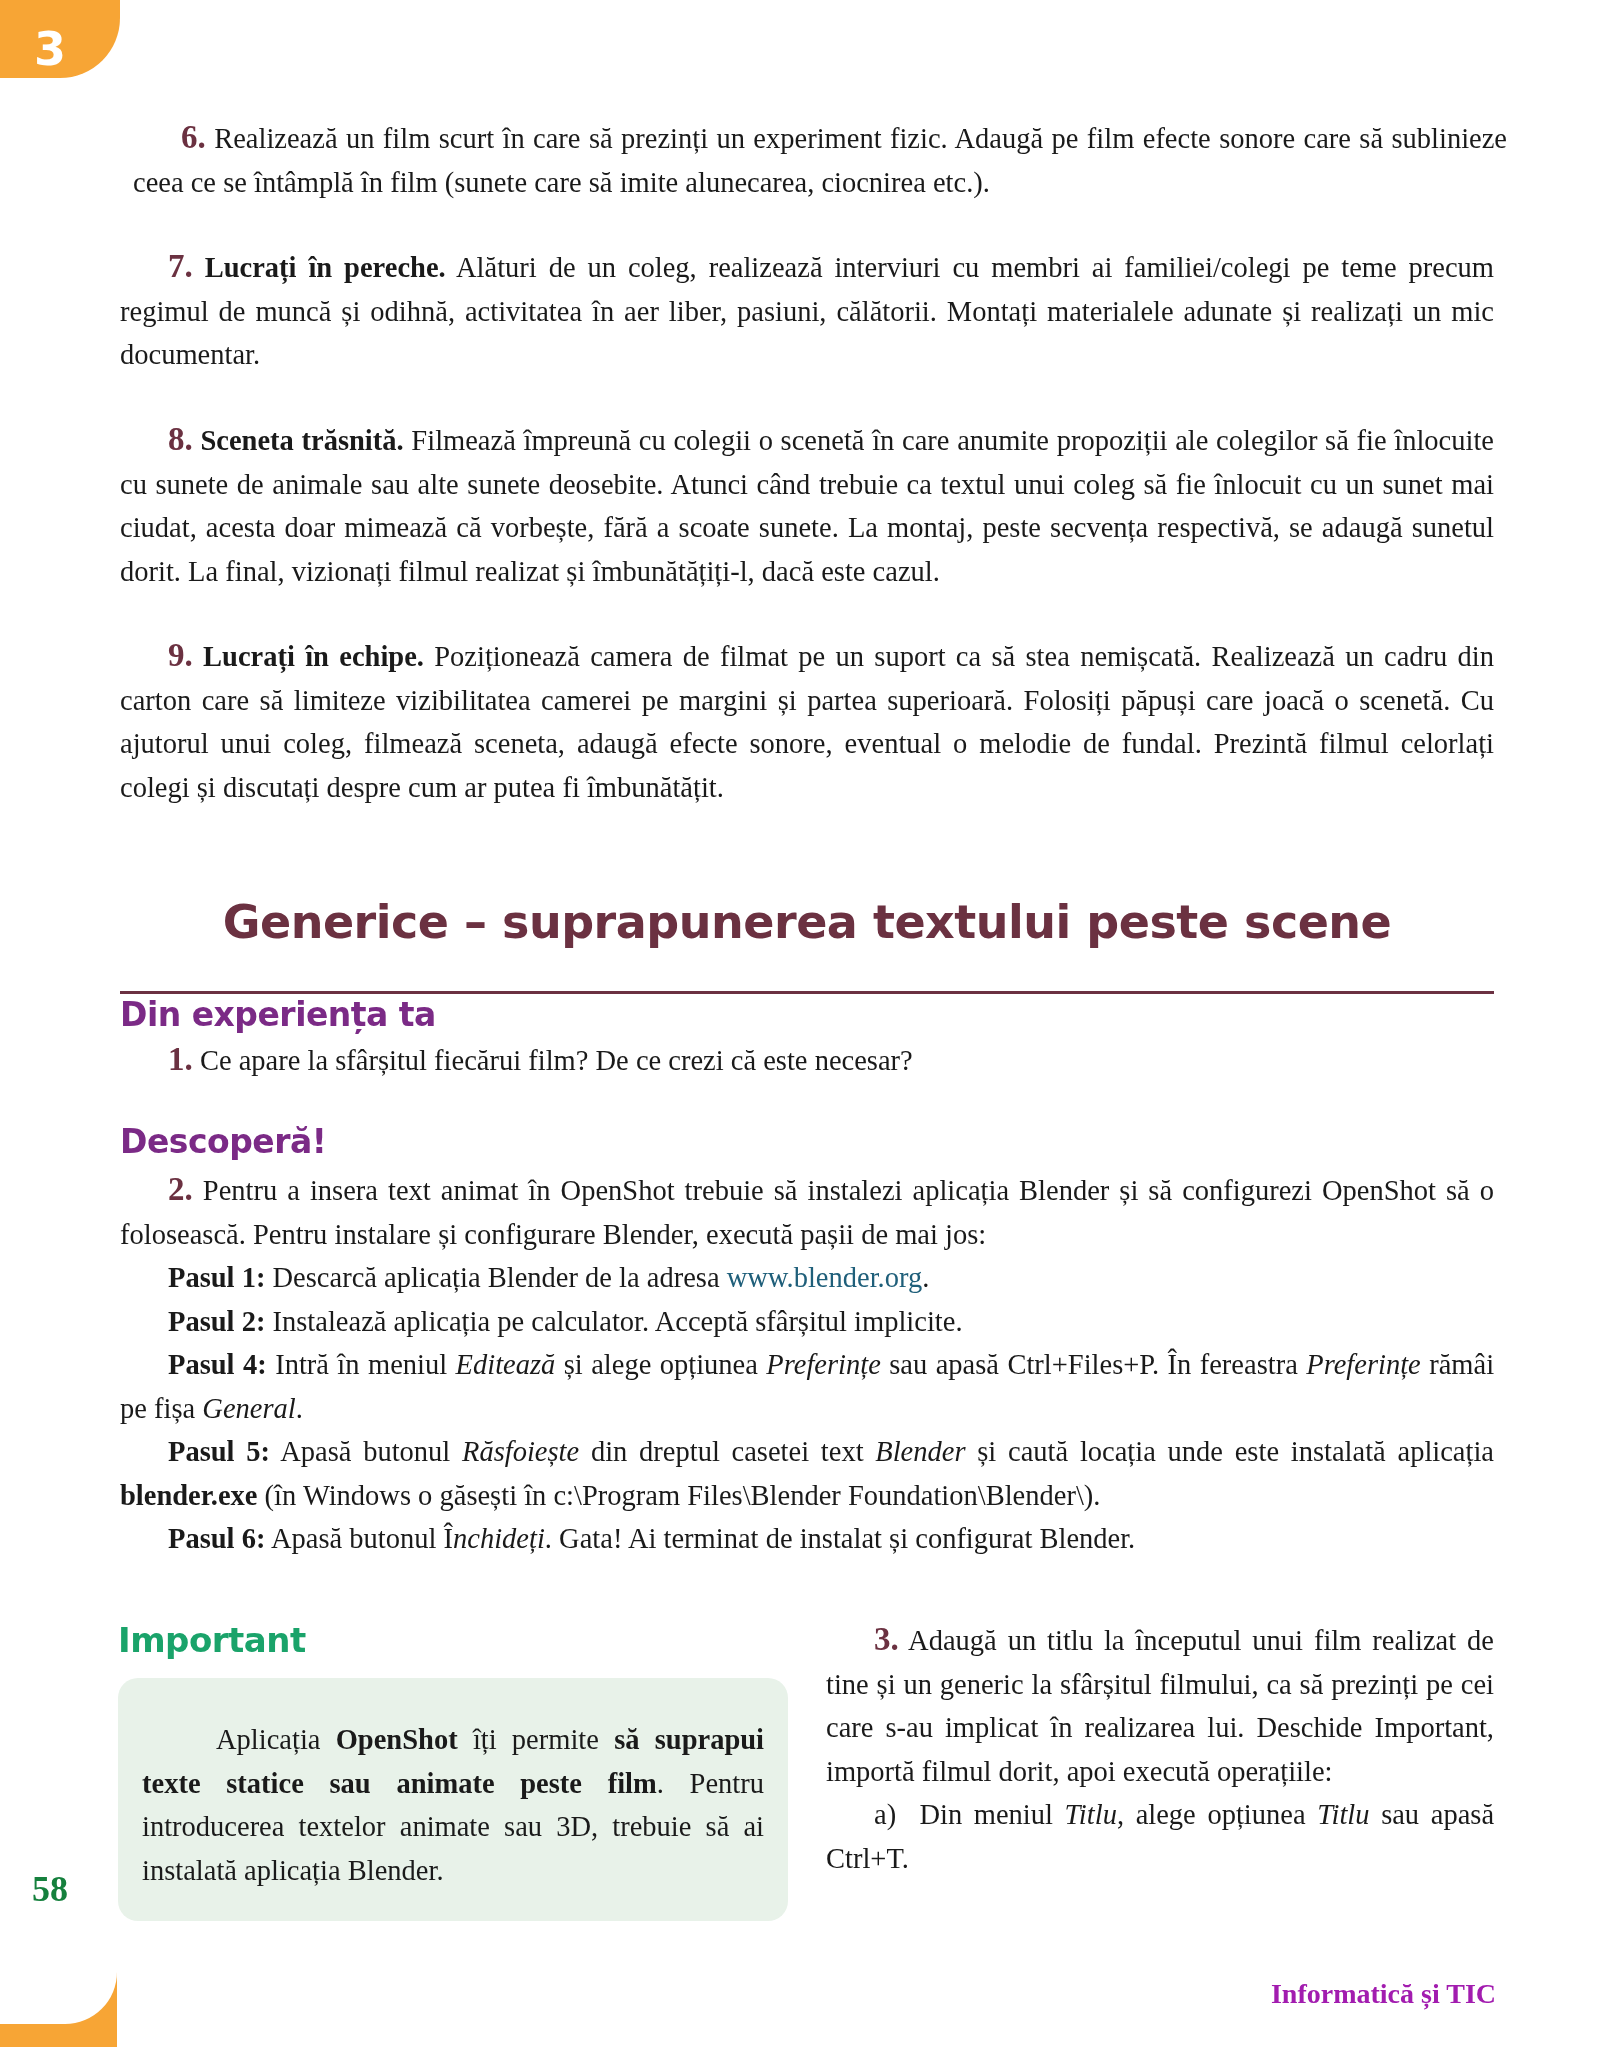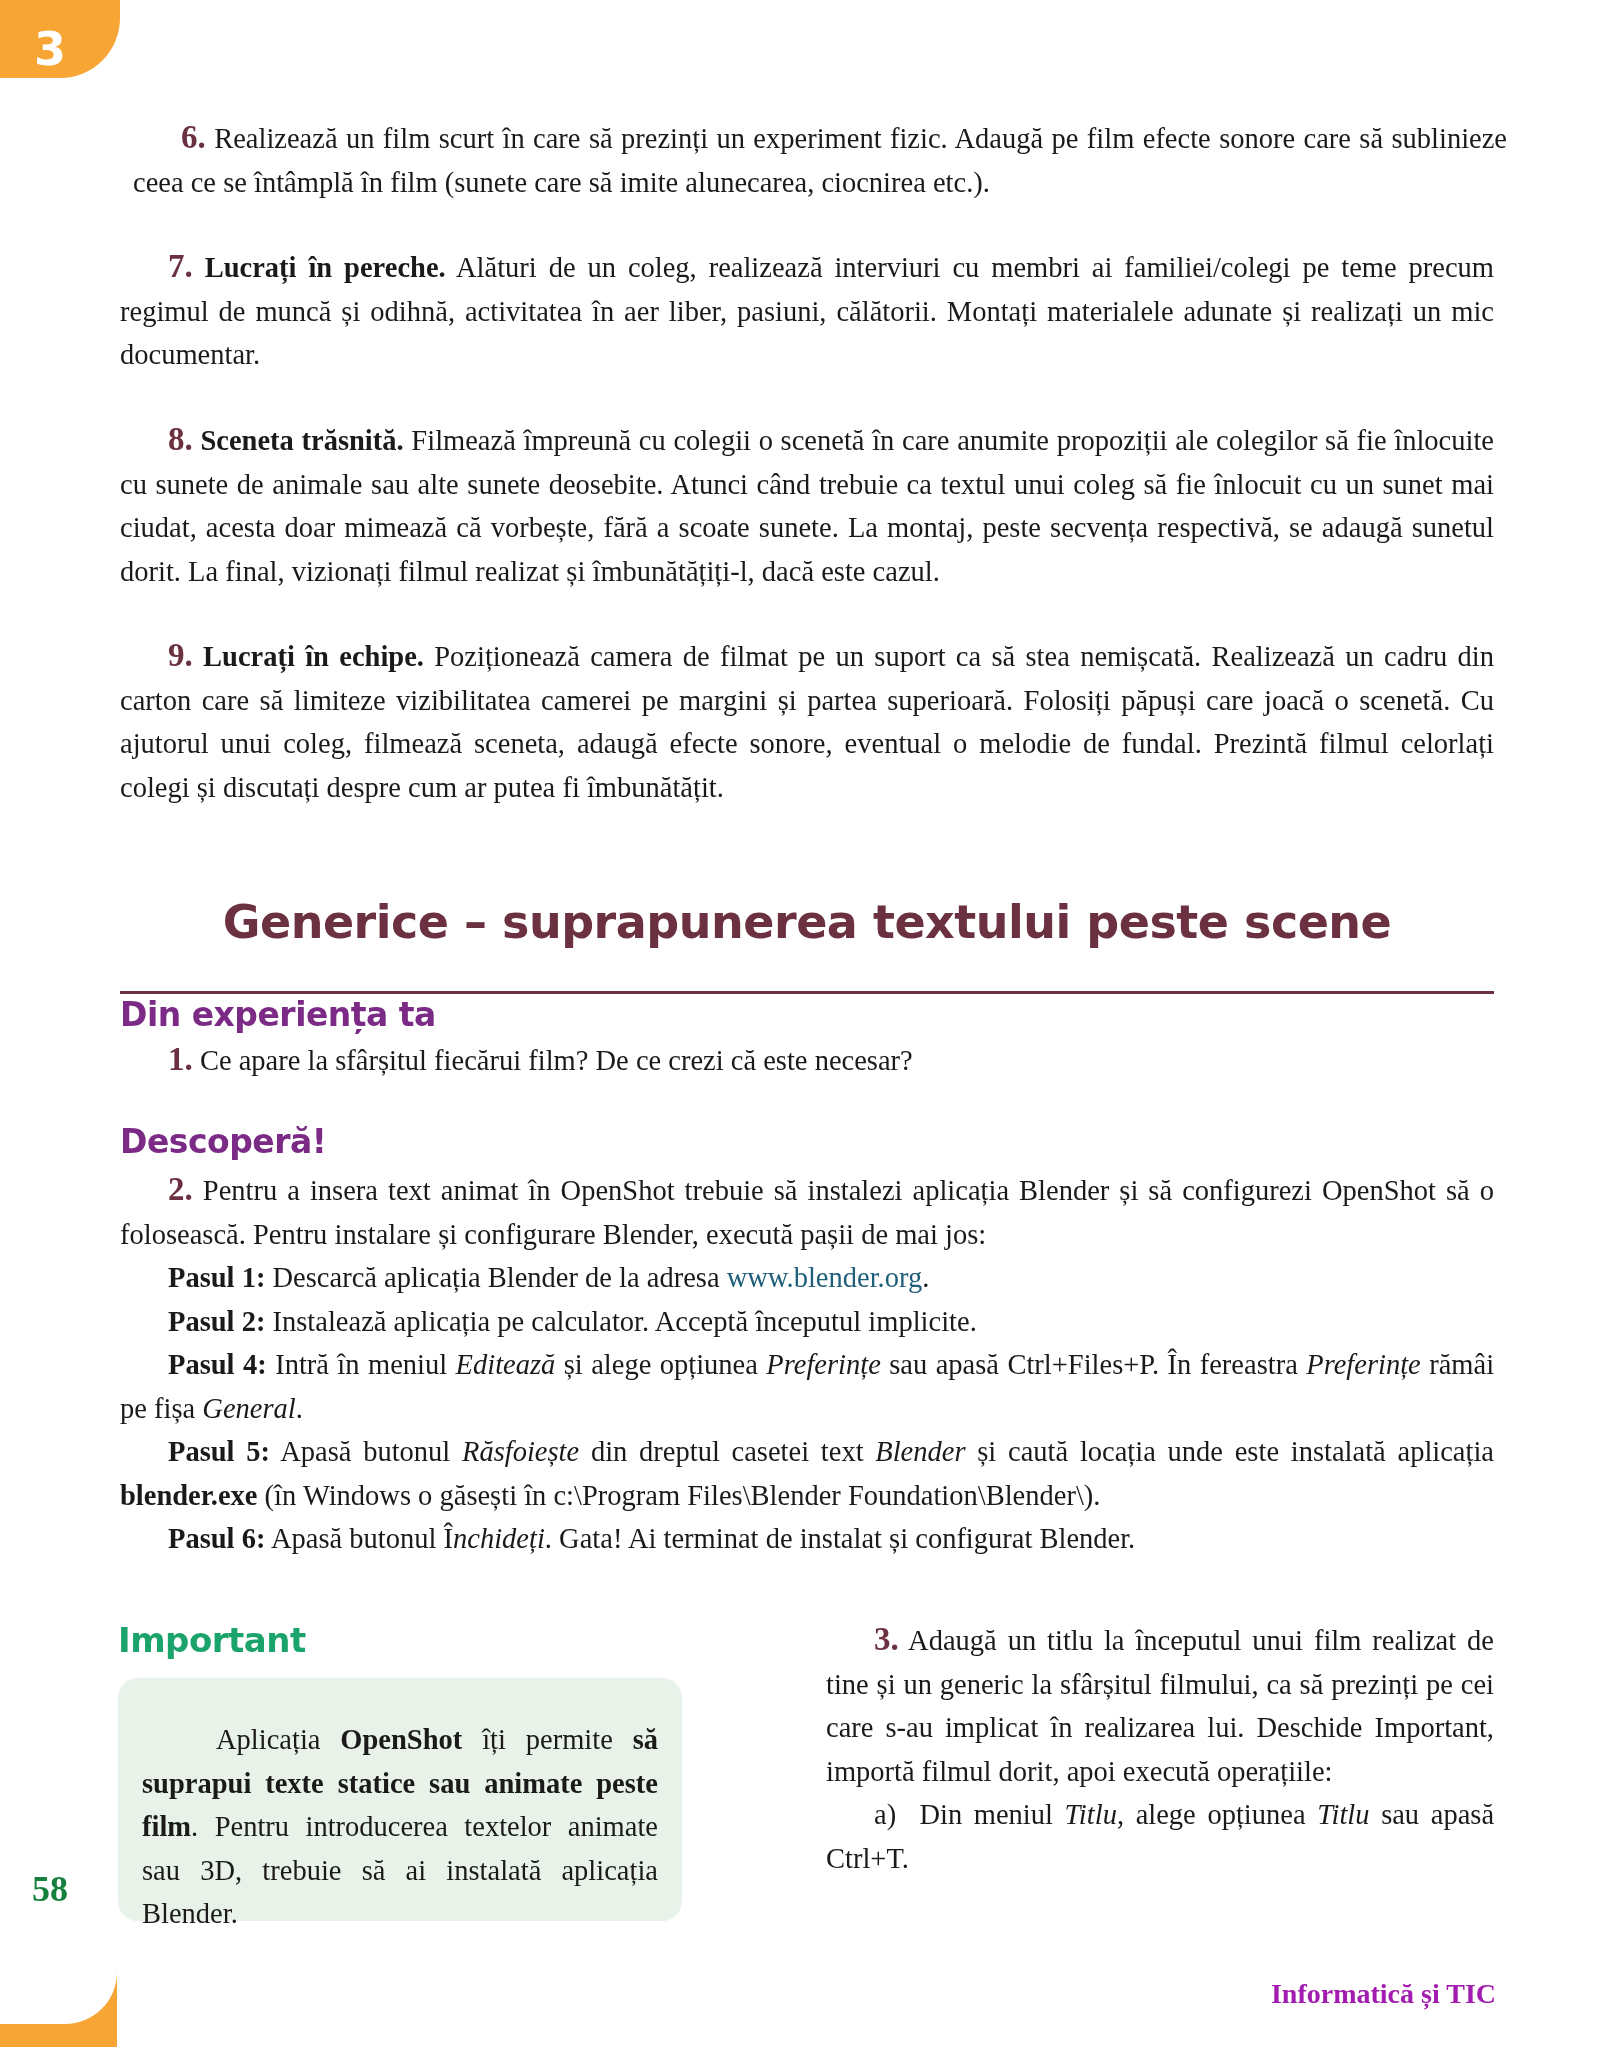--- a/index.html
+++ b/index.html
@@ -24,21 +24,21 @@
   i { font-style: italic; }
 
   .lesson-title { position: absolute; left: 120px; width: 1374px; top: 895px; text-align: center;
                   font-family: "DejaVu Sans", sans-serif; font-weight: bold; font-size: 46px; color: #6b3141;
                   letter-spacing: -0.5px; }
   .divider { position: absolute; left: 120px; width: 1374px; top: 991px; height: 3px; background: #6b3141; }
   .sec-head { position: absolute; left: 120px; font-family: "DejaVu Sans", sans-serif; font-weight: bold;
               font-size: 33px; color: #7b2a86; letter-spacing: -0.5px; }
   .important-head { position: absolute; left: 118px; top: 1620px; font-family: "DejaVu Sans", sans-serif;
                     font-weight: bold; font-size: 34px; color: #1aa36a; letter-spacing: -0.5px; }
-  .important-box { position: absolute; left: 118px; top: 1678px; width: 564px; height: 243px;
+  .important-box { position: absolute; left: 118px; top: 1678px; width: 670px; height: 243px;
                    background: #e8f2e9; border-radius: 20px; box-sizing: border-box; padding: 40px 24px 0 24px; }
   .important-box .para { font-size: 28.5px; line-height: 43.5px; }
   .link { color: #1f5f7a; margin-top: 43px; }
   .col-right { position: absolute; left: 826px; top: 1618px; width: 668px; }
 </style>
 </head>
 <body>
 
 <div class="corner-top">
   <span class="chap">3</span>
@@ -65,21 +65,21 @@
 
 <div class="sec-head" style="top:995px;">Din experiența ta</div>
 <div class="content" style="top:1038px;">
   <p class="para"><span class="indent"></span><span class="num">1.</span> <span>Ce apare la sfârșitul fiecărui film? De ce crezi că este necesar?</span></p>
 </div>
 
 <div class="sec-head" style="top:1122px;">Descoperă!</div>
 <div class="content" style="top:1168px;">
   <p class="para"><span class="indent"></span><span class="num">2.</span> <span>Pentru a insera text animat în OpenShot trebuie să instalezi aplicația Blender și să configurezi OpenShot să o folosească. Pentru instalare și configurare Blender, execută pașii de mai jos:</span></p>
   <p class="para"><span class="indent"></span><b>Pasul 1:</b> <span>Descarcă aplicația Blender de la adresa</span> <span class="link">www.blender.org</span><span>.</span></p>
-  <p class="para"><span class="indent"></span><b>Pasul 2:</b> <span>Instalează aplicația pe calculator. Acceptă începutul implicite.</span></p>
+  <p class="para"><span class="indent"></span><b>Pasul 2:</b> <span>Instalează aplicația pe calculator. Acceptă sfârșitul implicite.</span></p>
   <p class="para"><span class="indent"></span><b>Pasul 4:</b> <span>Intră în meniul</span> <i>Editează</i> <span>și alege opțiunea</span> <i>Preferințe</i> <span>sau apasă Ctrl+Files+P. În fereastra</span> <i>Preferințe</i> <span>rămâi pe fișa</span> <i>General</i><span>.</span></p>
   <p class="para"><span class="indent"></span><b>Pasul 5:</b> <span>Apasă butonul</span> <i>Răsfoiește</i> <span>din dreptul casetei text</span> <i>Blender</i> <span>și caută locația unde este instalată aplicația</span> <b>blender.exe</b> <span>(în Windows o găsești în c:\Program Files\Blender Foundation\Blender\).</span></p>
   <p class="para"><span class="indent"></span><b>Pasul 6:</b> <span>Apasă butonul Î</span><i>nchideți</i><span>. Gata! Ai terminat de instalat și configurat Blender.</span></p>
 </div>
 
 <div class="important-head">Important</div>
 <div class="important-box">
   <p class="para"><span class="indent" style="width:74px;"></span><span>Aplicația</span> <b>OpenShot</b> <span>îți permite</span> <b>să suprapui texte statice sau animate peste film</b><span>. Pentru introducerea textelor animate sau 3D, trebuie să ai instalată aplicația Blender.</span></p>
 </div>
 

